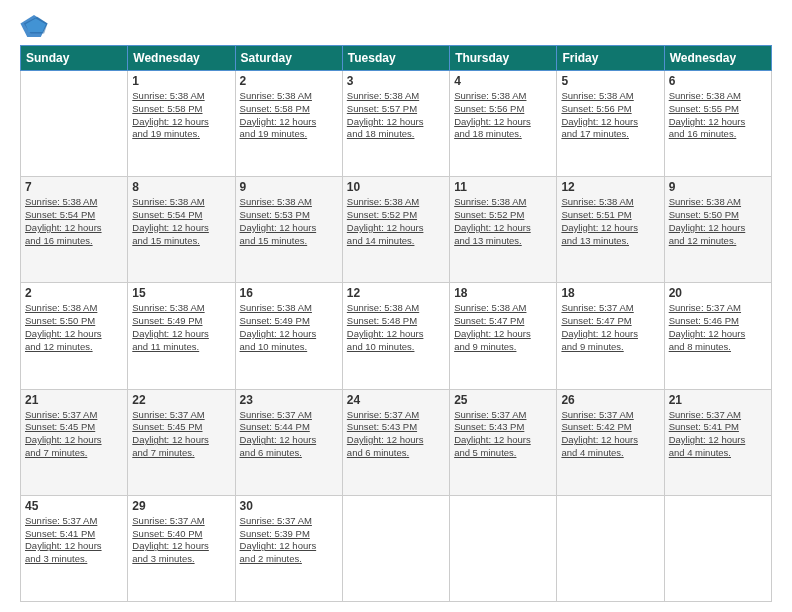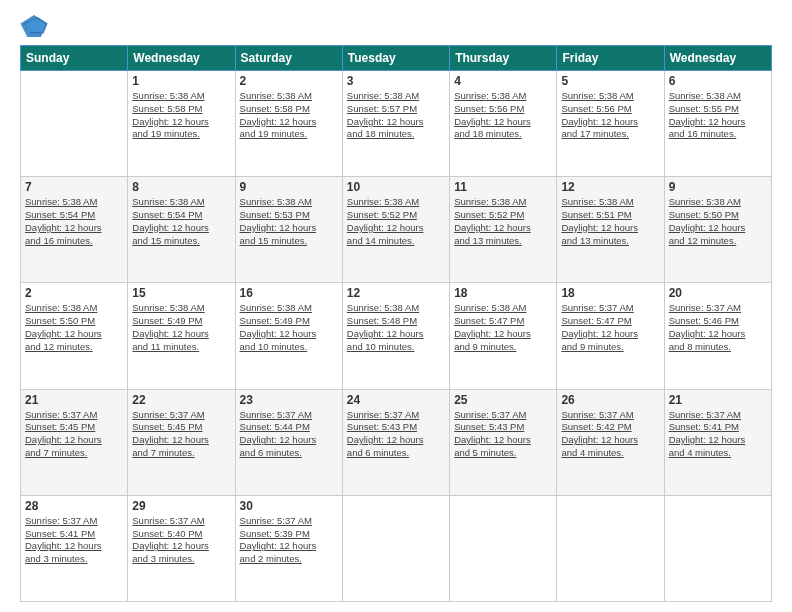--- a/index.html
+++ b/index.html
@@ -242,21 +242,21 @@
             <span class="day-number">26</span>
             <div class="cell-text">Sunrise: 5:37 AM<br>Sunset: 5:42 PM<br>Daylight: 12 hours<br>and 4 minutes.</div>
           </td>
           <td>
             <span class="day-number">21</span>
             <div class="cell-text">Sunrise: 5:37 AM<br>Sunset: 5:41 PM<br>Daylight: 12 hours<br>and 4 minutes.</div>
           </td>
         </tr>
         <tr>
           <td>
-            <span class="day-number">28</span>
+            <span class="day-number">45</span>
             <div class="cell-text">Sunrise: 5:37 AM<br>Sunset: 5:41 PM<br>Daylight: 12 hours<br>and 3 minutes.</div>
           </td>
           <td>
             <span class="day-number">29</span>
             <div class="cell-text">Sunrise: 5:37 AM<br>Sunset: 5:40 PM<br>Daylight: 12 hours<br>and 3 minutes.</div>
           </td>
           <td>
             <span class="day-number">30</span>
             <div class="cell-text">Sunrise: 5:37 AM<br>Sunset: 5:39 PM<br>Daylight: 12 hours<br>and 2 minutes.</div>
           </td>

